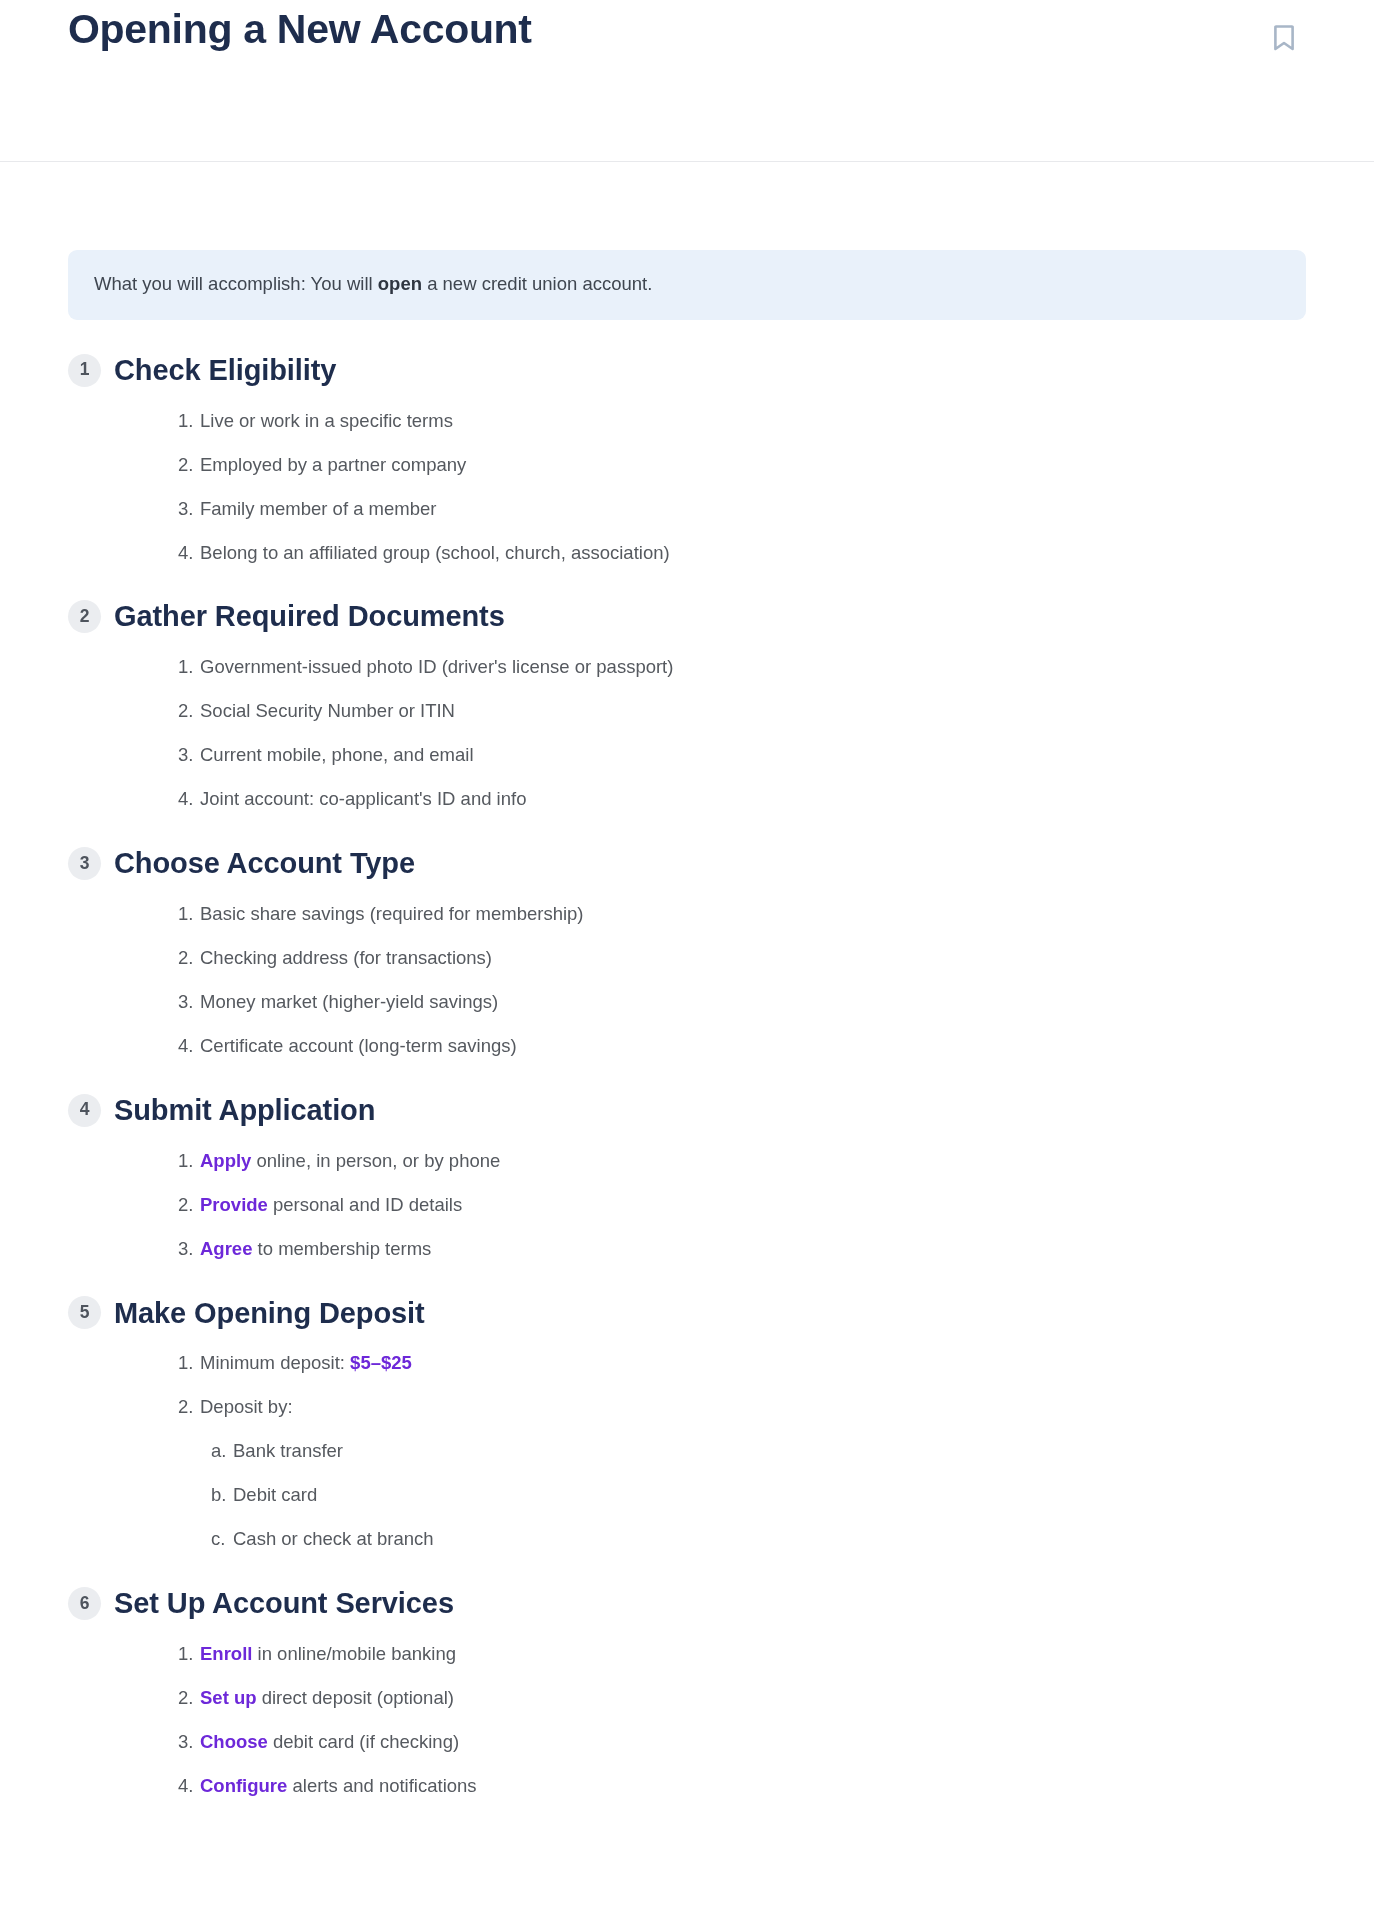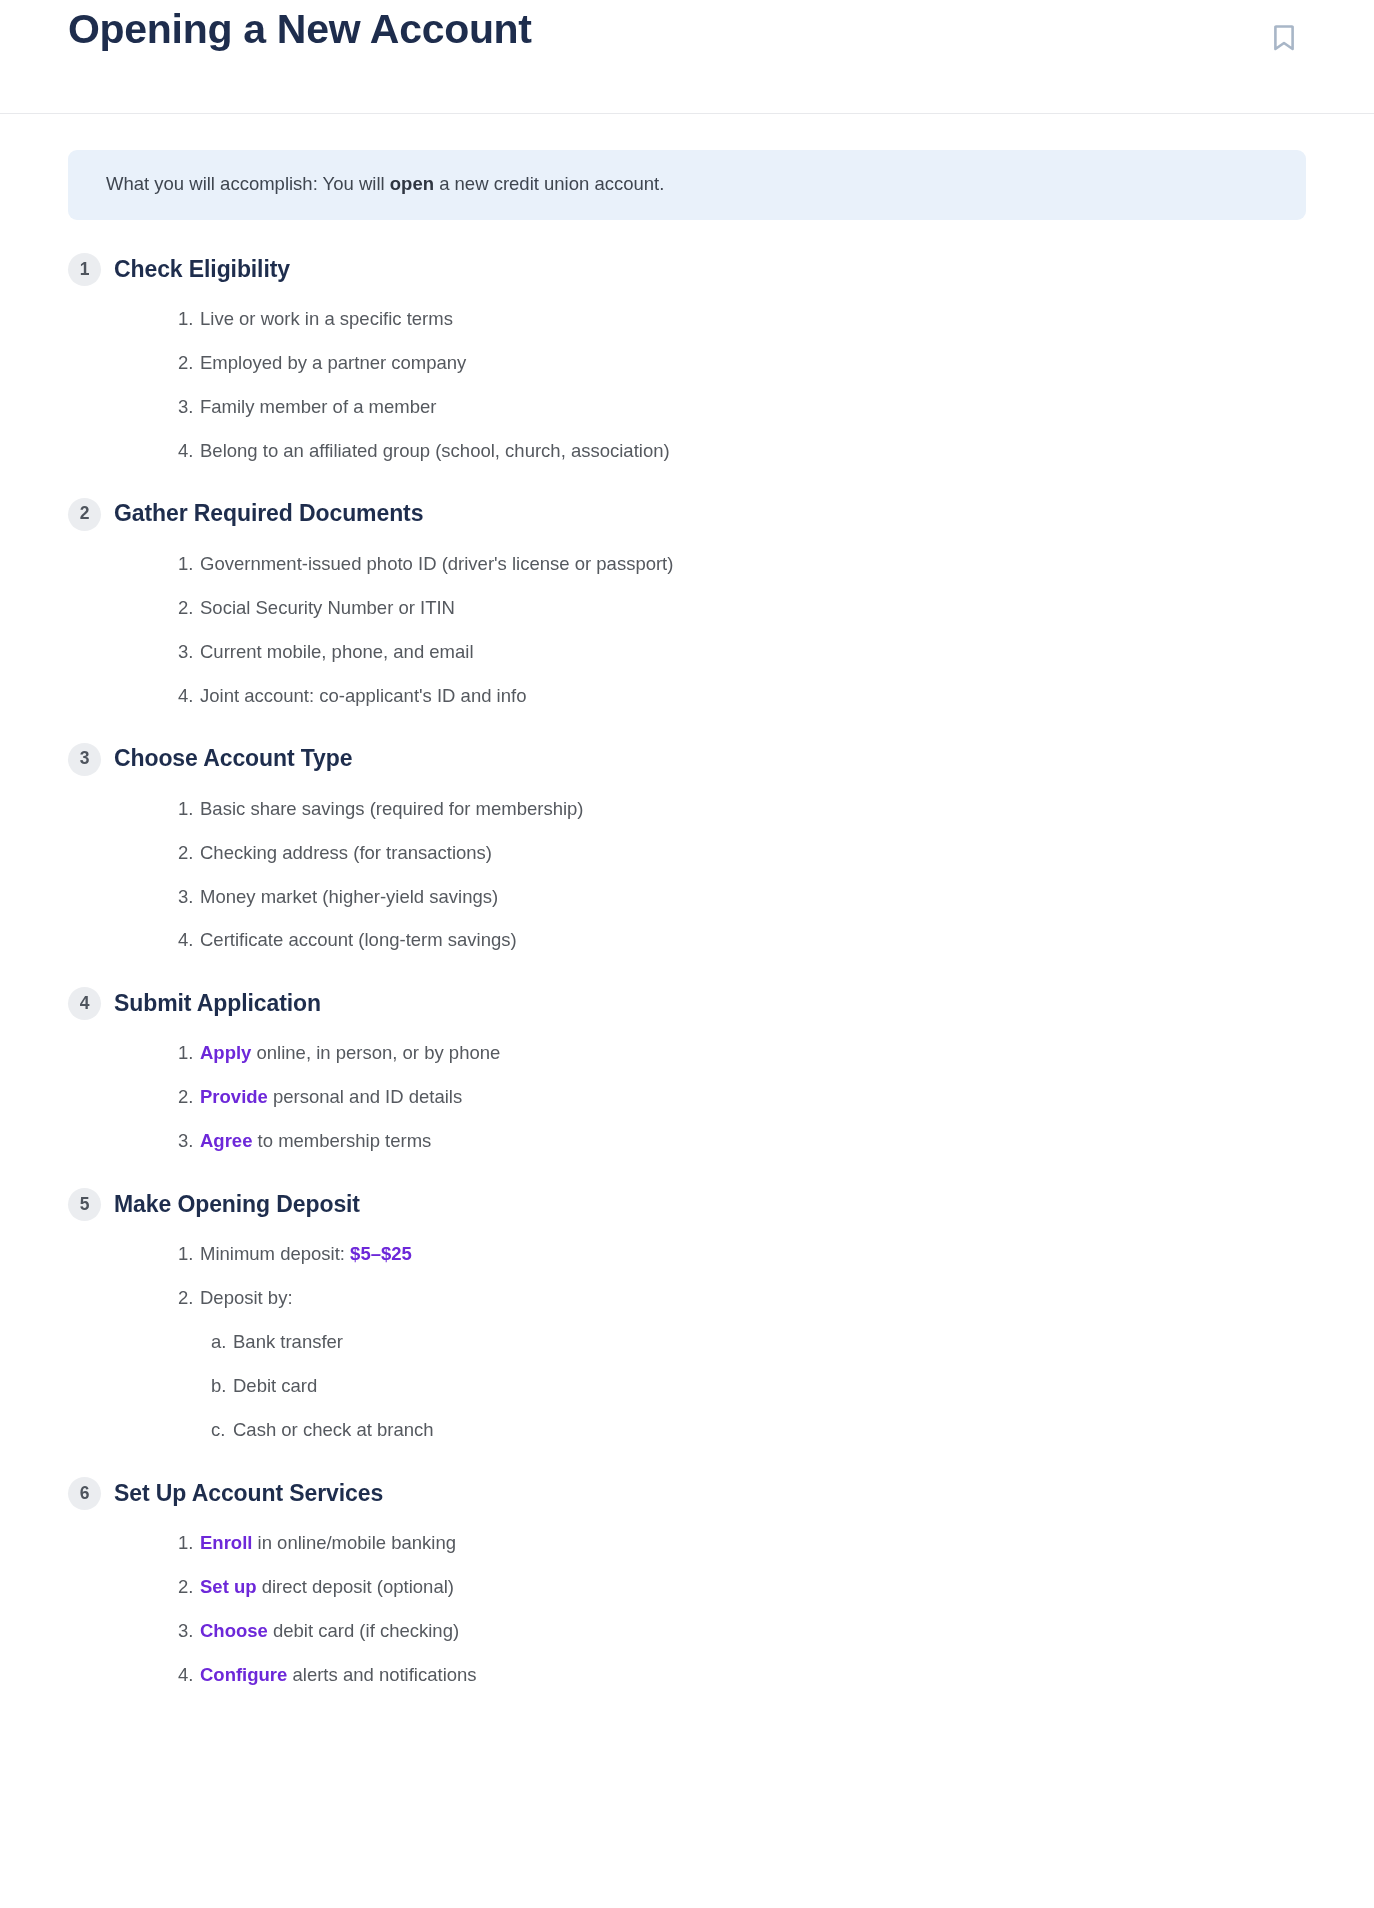--- a/index.html
+++ b/index.html
@@ -14,21 +14,21 @@
     color: #4a4f57;
     -webkit-font-smoothing: antialiased;
   }
 
   
   .doc-header {
     position: relative;
     padding: 0 68px;
     box-sizing: border-box;
     border-bottom: 1px solid #e8e9ec;
-    height: 114px;
+    height: 162px;
   }
   .doc-title {
     margin: 0;
     padding-top: 4px;
     font-size: 41px;
     line-height: 1.25;
     font-weight: bold;
     letter-spacing: -0.3px;
     color: #1e2d4d;
     font-family: "Liberation Sans", sans-serif;
@@ -56,24 +56,24 @@
   }
   .bookmark-btn svg { display: block; }
 
   
   .doc-body {
     padding: 0 68px;
     box-sizing: border-box;
   }
 
   .callout {
-    margin-top: 36px;
+    margin-top: 88px;
     background: #e9f1fa;
     border-radius: 9px;
-    padding: 21px 26px 22px 38px;
+    padding: 21px 26px 22px 26px;
     box-sizing: border-box;
     font-size: 18.5px;
     line-height: 1.45;
     color: #3f4650;
   }
   .callout b { font-weight: bold; color: #2f3641; }
 
   .step-block { margin-top: 34px; }
   .step-block:first-of-type { margin-top: 33px; }
 
@@ -90,21 +90,21 @@
     background: #ebedf0;
     color: #4e545d;
     font-size: 17.5px;
     font-weight: bold;
     display: flex;
     align-items: center;
     justify-content: center;
     line-height: 1;
   }
   .step-title {
-    font-size: 23px;
+    font-size: 29px;
     font-weight: bold;
     color: #1e2d4d;
     letter-spacing: -0.1px;
     line-height: 1.2;
   }
 
   .step-list {
     list-style: none;
     margin: 0;
     padding: 0;

